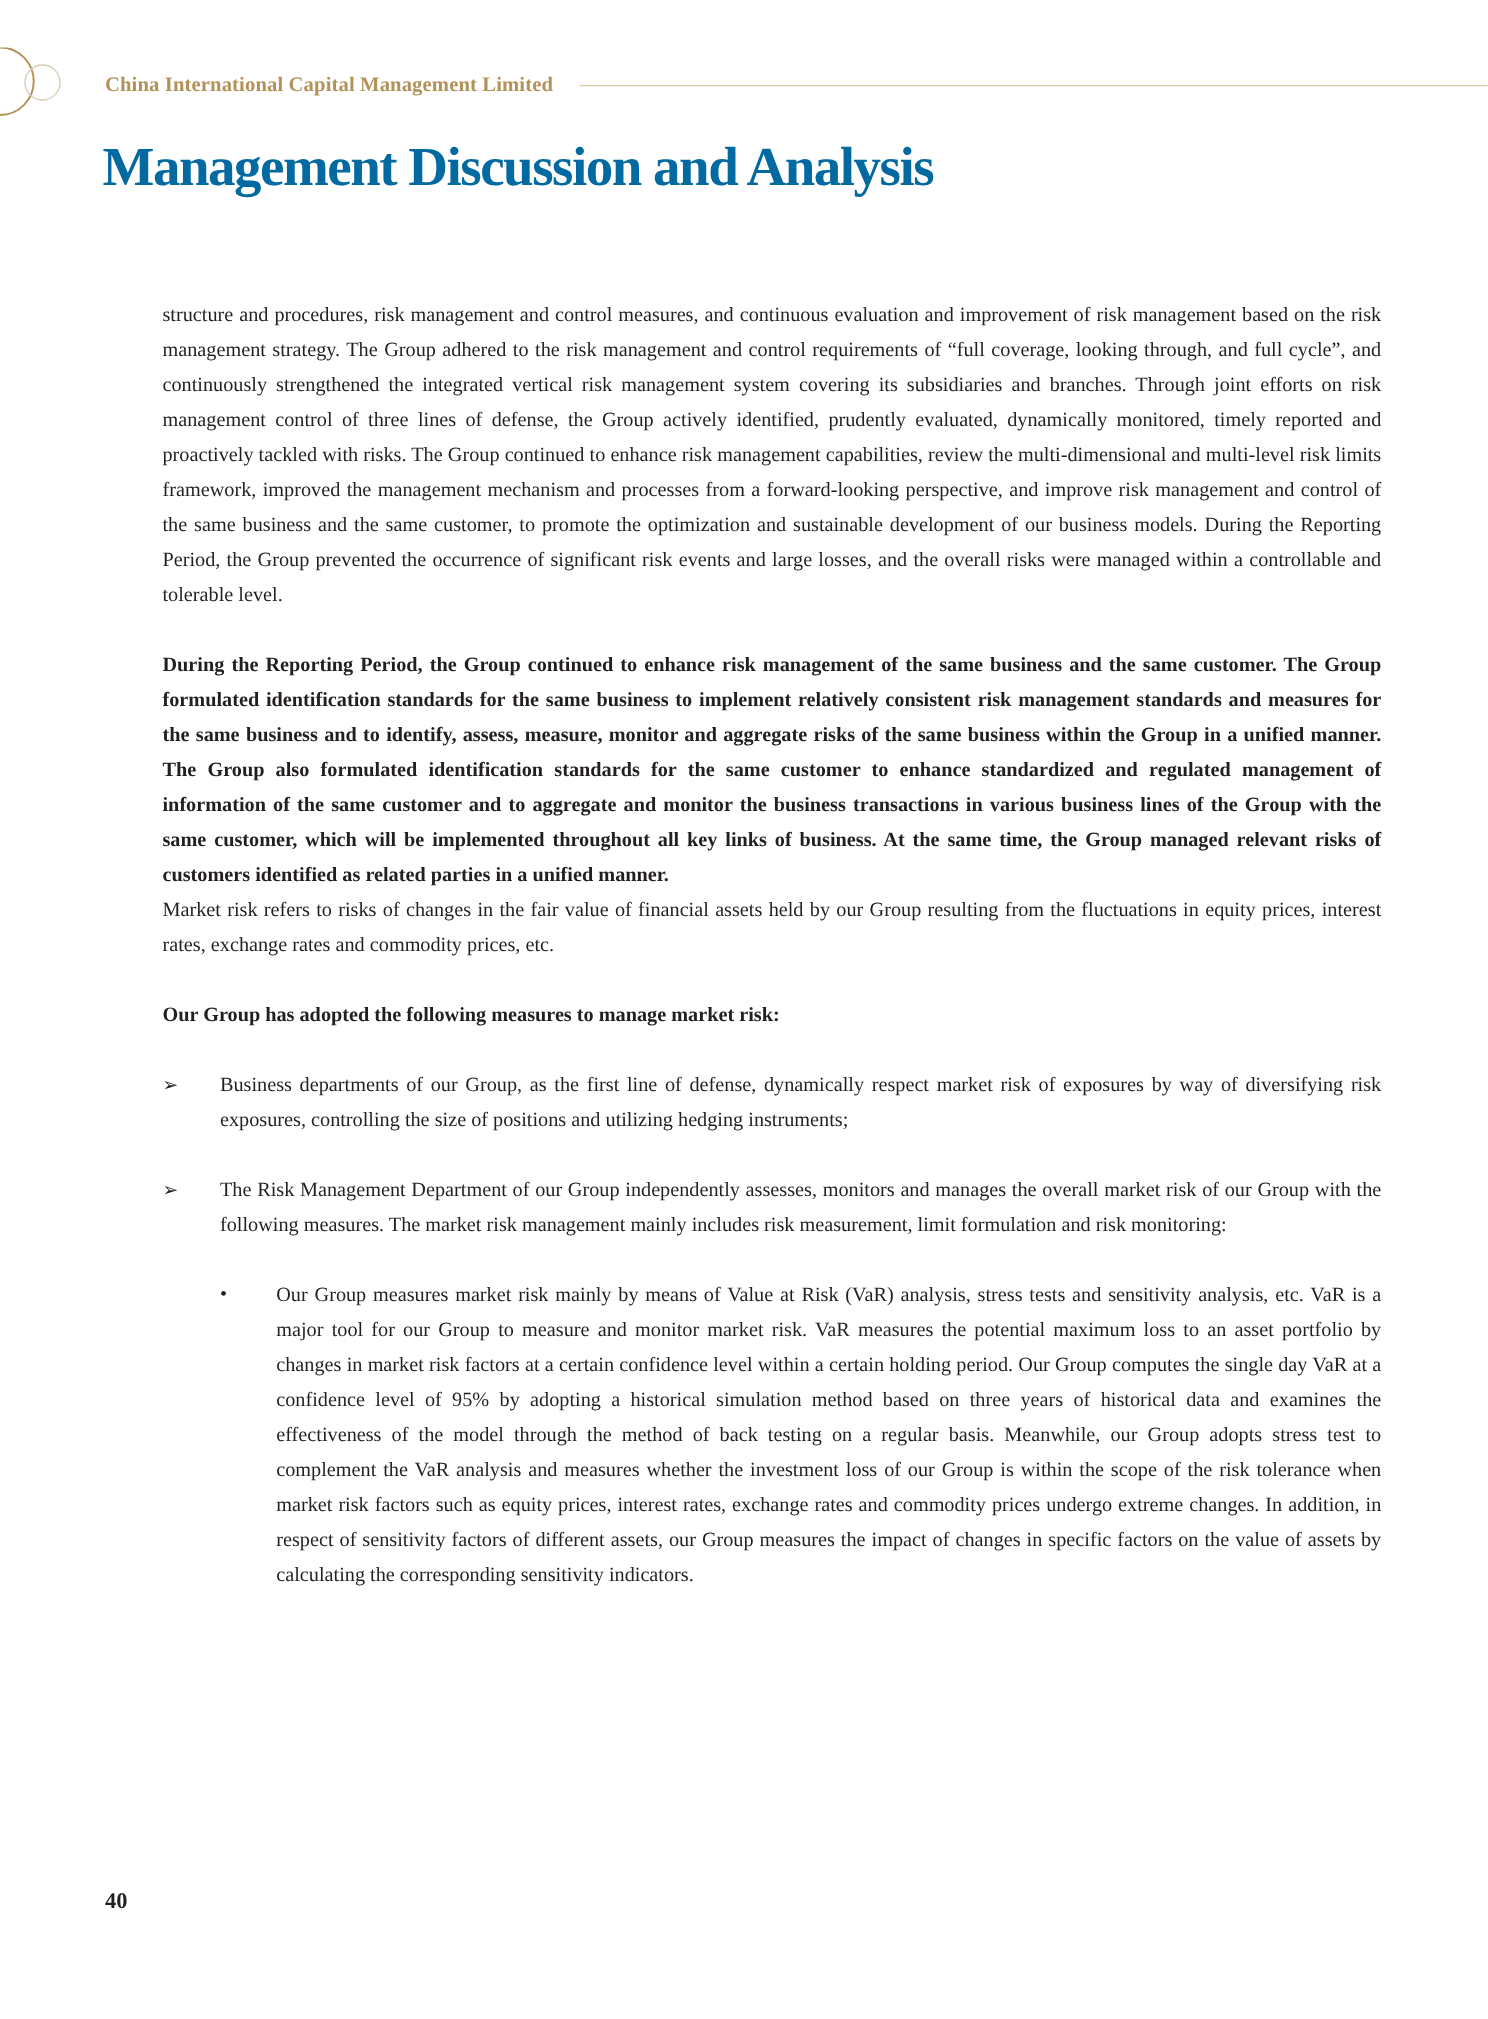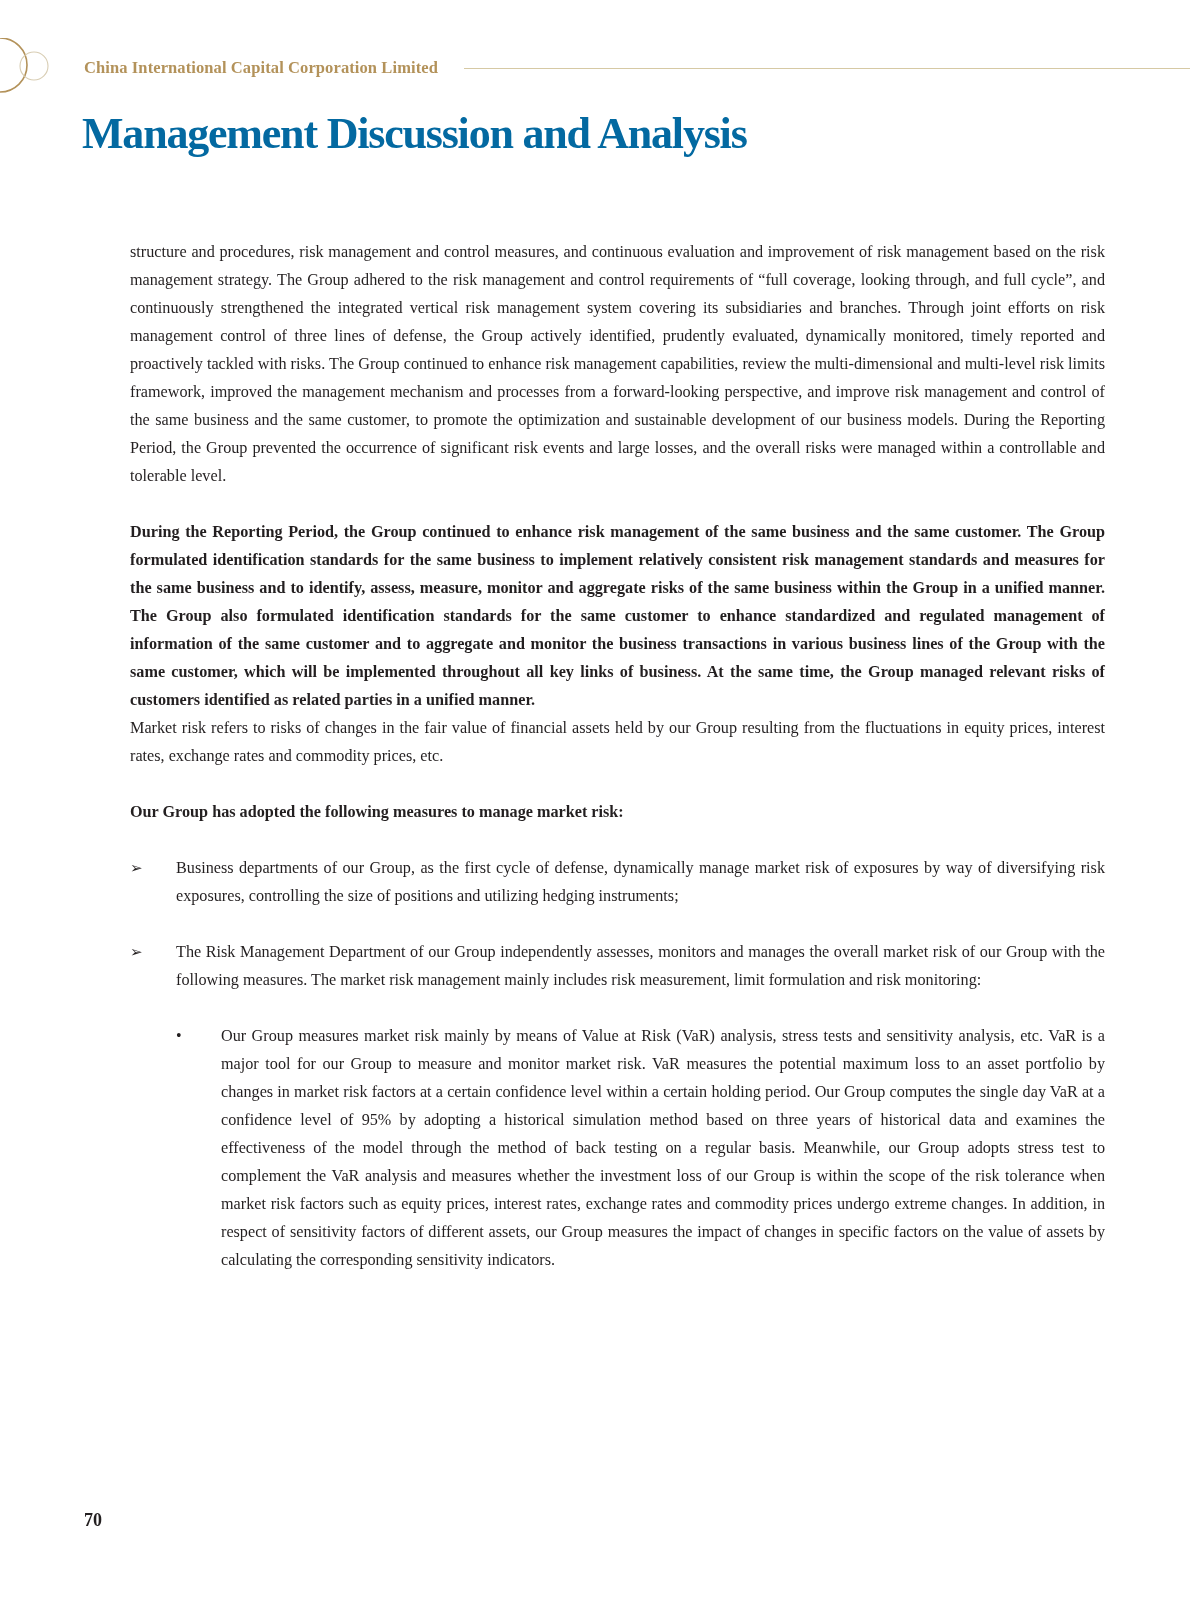--- a/index.html
+++ b/index.html
@@ -107,41 +107,41 @@
     }
   </style>
 </head>
 <body>
 
 <svg class="logo" viewBox="0 0 60 64">
   <circle cx="0" cy="27" r="27" fill="none" stroke="#b3925a" stroke-width="1.6"></circle>
   <circle cx="34" cy="28" r="14" fill="none" stroke="#d8cdb3" stroke-width="1.1"></circle>
 </svg>
 
-<div class="company">China International Capital Corporation Limited</div>
+<div class="company">China International Capital Management Limited</div>
 <div class="header-rule"></div>
 
 <h1 class="page-title">Management Discussion and Analysis</h1>
 
 <div class="content">
   <p>structure and procedures, risk management and control measures, and continuous evaluation and improvement of risk management based on the risk management strategy. The Group adhered to the risk management and control requirements of “full coverage, looking through, and full cycle”, and continuously strengthened the integrated vertical risk management system covering its subsidiaries and branches. Through joint efforts on risk management control of three lines of defense, the Group actively identified, prudently evaluated, dynamically monitored, timely reported and proactively tackled with risks. The Group continued to enhance risk management capabilities, review the multi-dimensional and multi-level risk limits framework, improved the management mechanism and processes from a forward-looking perspective, and improve risk management and control of the same business and the same customer, to promote the optimization and sustainable development of our business models. During the Reporting Period, the Group prevented the occurrence of significant risk events and large losses, and the overall risks were managed within a controllable and tolerable level.</p>
   <p class="para-gap">During the Reporting Period, the Group continued to enhance risk management of the same business and the same customer. The Group formulated identification standards for the same business to implement relatively consistent risk management standards and measures for the same business and to identify, assess, measure, monitor and aggregate risks of the same business within the Group in a unified manner. The Group also formulated identification standards for the same customer to enhance standardized and regulated management of information of the same customer and to aggregate and monitor the business transactions in various business lines of the Group with the same customer, which will be implemented throughout all key links of business. At the same time, the Group managed relevant risks of customers identified as related parties in a unified manner.</p>
 
   <p>Market risk refers to risks of changes in the fair value of financial assets held by our Group resulting from the fluctuations in equity prices, interest rates, exchange rates and commodity prices, etc.</p>
   <p class="para-gap">Our Group has adopted the following measures to manage market risk:</p>
 
   <div class="arrow-item">
     <span class="marker">➢</span>
-    <p>Business departments of our Group, as the first cycle of defense, dynamically manage market risk of exposures by way of diversifying risk exposures, controlling the size of positions and utilizing hedging instruments;</p>
+    <p>Business departments of our Group, as the first line of defense, dynamically respect market risk of exposures by way of diversifying risk exposures, controlling the size of positions and utilizing hedging instruments;</p>
   </div>
 
   <div class="arrow-item">
     <span class="marker">➢</span>
     <p>The Risk Management Department of our Group independently assesses, monitors and manages the overall market risk of our Group with the following measures. The market risk management mainly includes risk measurement, limit formulation and risk monitoring:</p>
   </div>
 
   <div class="bullet-item">
     <span class="marker">•</span>
     <p>Our Group measures market risk mainly by means of Value at Risk (VaR) analysis, stress tests and sensitivity analysis, etc. VaR is a major tool for our Group to measure and monitor market risk. VaR measures the potential maximum loss to an asset portfolio by changes in market risk factors at a certain confidence level within a certain holding period. Our Group computes the single day VaR at a confidence level of 95% by adopting a historical simulation method based on three years of historical data and examines the effectiveness of the model through the method of back testing on a regular basis. Meanwhile, our Group adopts stress test to complement the VaR analysis and measures whether the investment loss of our Group is within the scope of the risk tolerance when market risk factors such as equity prices, interest rates, exchange rates and commodity prices undergo extreme changes. In addition, in respect of sensitivity factors of different assets, our Group measures the impact of changes in specific factors on the value of assets by calculating the corresponding sensitivity indicators.</p>
   </div>
 </div>
 
-<div class="page-number">70</div>
+<div class="page-number">40</div>
 
 </body></html>

